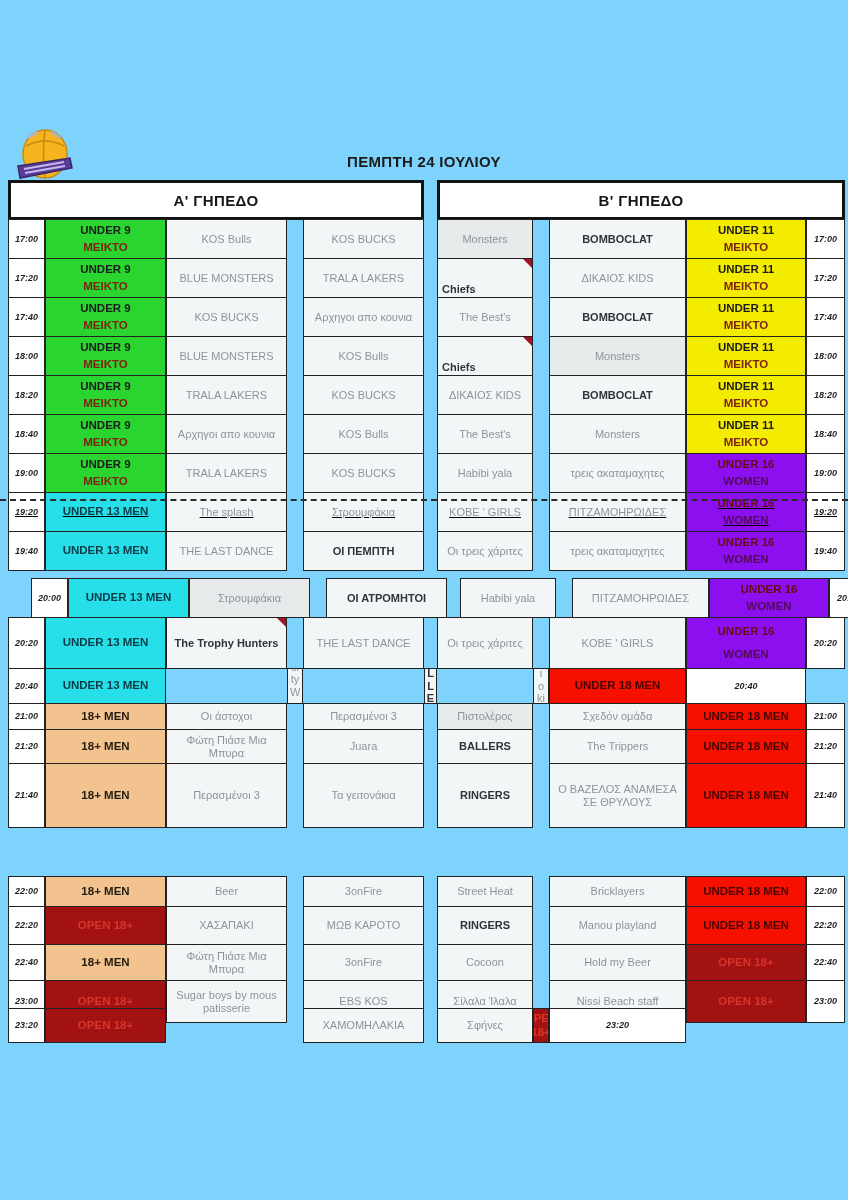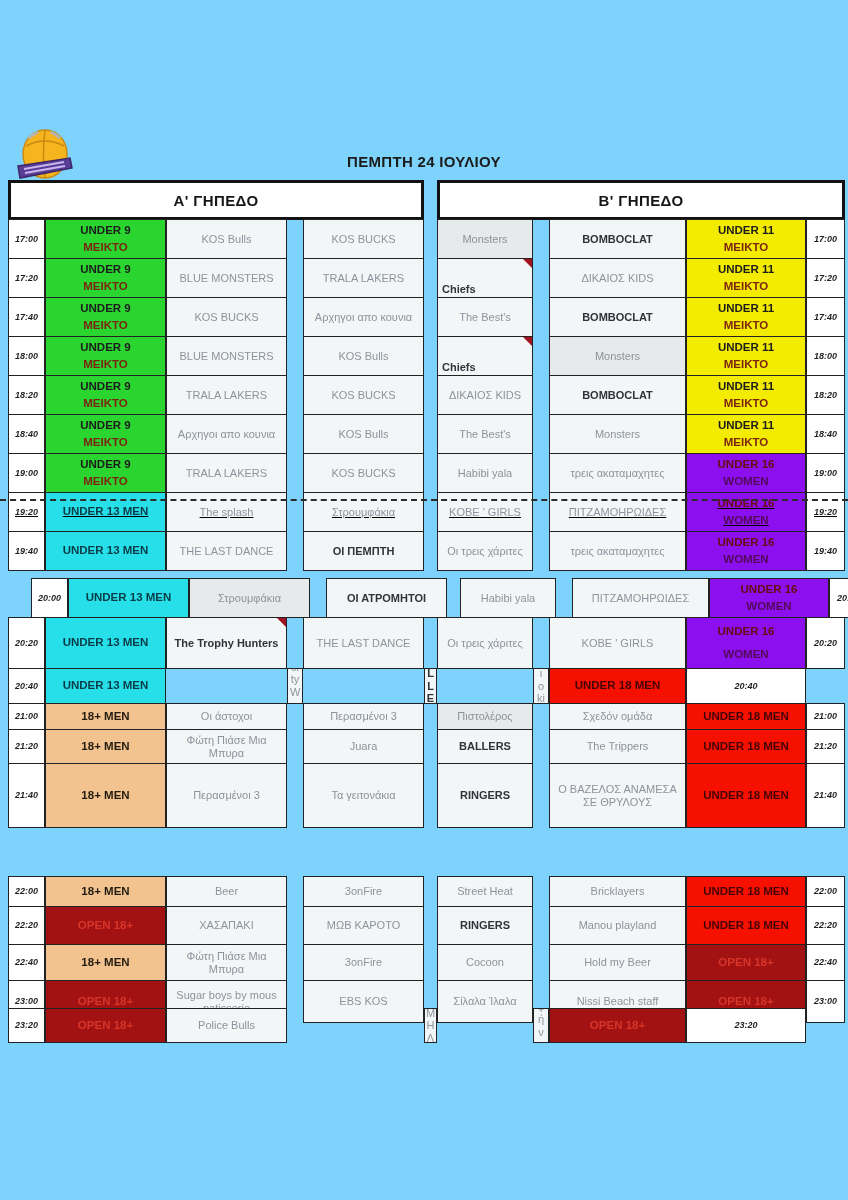--- a/index.html
+++ b/index.html
@@ -568,23 +568,20 @@
         <div class="c cat" style="background: rgb(163, 18, 18);">
           <span class="l1" style="color: rgb(216, 53, 42);">OPEN 18+</span>
         </div>
         <div class="c time">23:00</div>
       </div>
       <div class="grid row" style="height: 35px; grid-auto-rows: 35px;">
         <div class="c time">23:20</div>
         <div class="c cat" style="background: rgb(163, 18, 18);">
           <span class="l1" style="color: rgb(216, 53, 42);">OPEN 18+</span>
         </div>
-        <div class="c team">
-          <span class="team-text">Police Bulls</span>
-        </div>
         <div class="gapcol"></div>
         <div class="gapcol"></div>
         <div class="c team">
           <span class="team-text">ΧΑΜΟΜΗΛΑΚΙΑ</span>
         </div>
         <div class="gapcol"></div>
         <div class="c team">
           <span class="team-text">Σφήνες</span>
         </div>
         <div class="c cat" style="background: rgb(163, 18, 18);">

